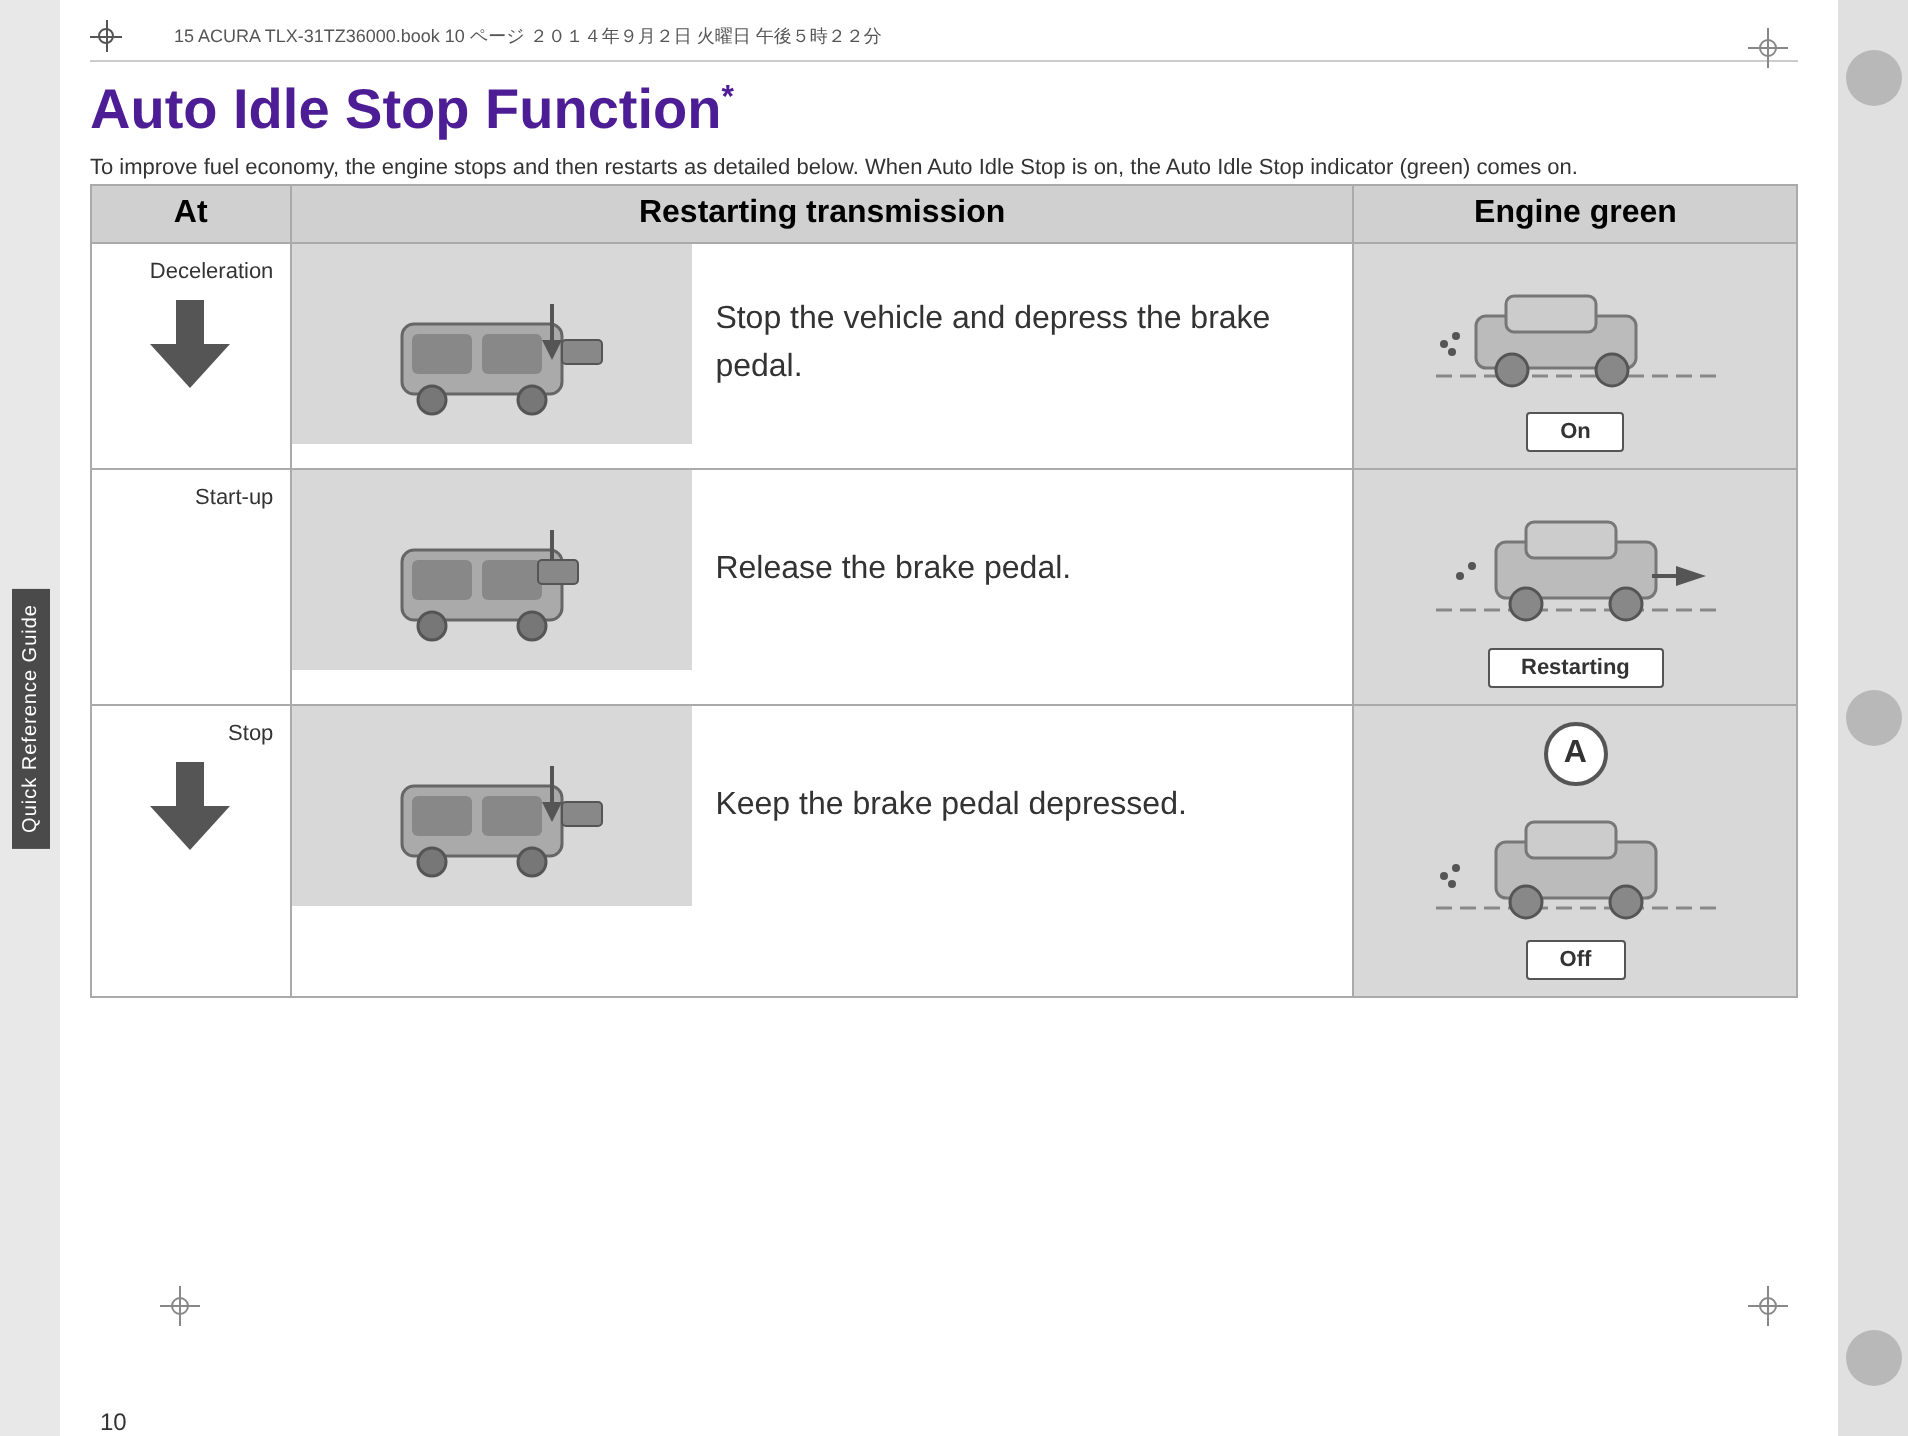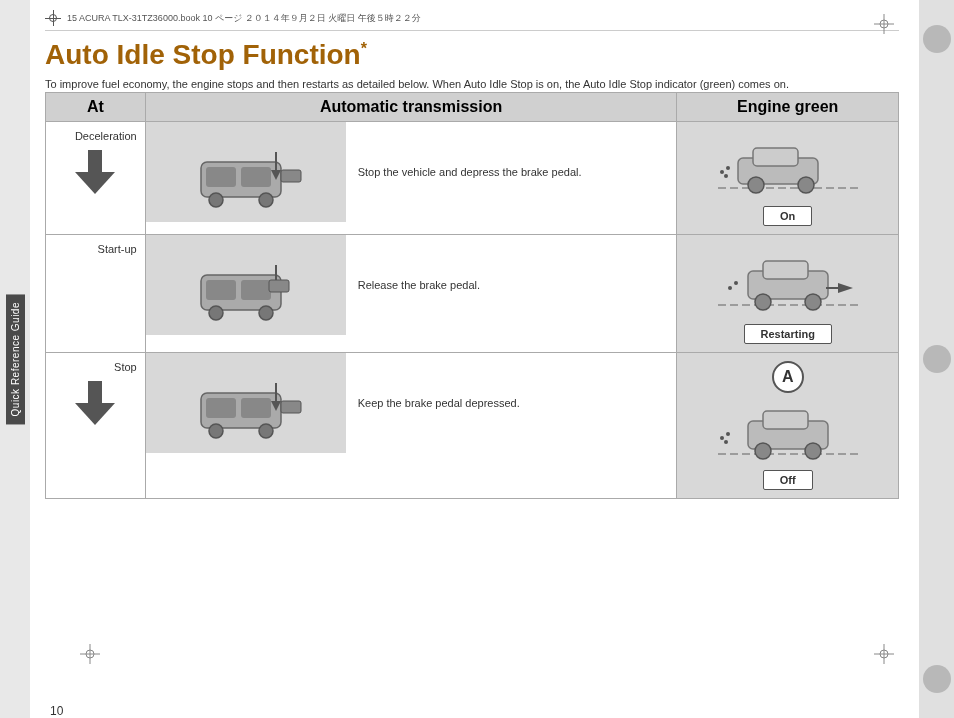--- a/index.html
+++ b/index.html
@@ -51,20 +51,21 @@
 
     
     .header-bar {
       font-size: 9px;
       color: #555;
       margin-bottom: 8px;
       padding-bottom: 4px;
       border-bottom: 1px solid #ccc;
       display: flex;
       align-items: center;
+      gap: 20px;
     }
 
     .header-bar-crosshair {
       display: inline-block;
       width: 16px;
       height: 16px;
       position: relative;
       margin-right: 6px;
     }
     .header-bar-crosshair::before {
@@ -93,21 +94,21 @@
       border-radius: 50%;
       top: 50%;
       left: 50%;
       transform: translate(-50%, -50%);
     }
 
     
     .page-title {
       font-size: 28px;
       font-weight: bold;
-      color: #a16207;
+      color: #4c1d95;
       margin-bottom: 6px;
       font-family: Arial, sans-serif;
     }
 
     .page-title sup {
       font-size: 16px;
     }
 
     
     .page-description {
@@ -197,21 +198,21 @@
       background: #d8d8d8;
       display: flex;
       align-items: center;
       justify-content: center;
       min-height: 100px;
       flex-shrink: 0;
     }
 
     .auto-text {
       padding: 10px 12px;
-      font-size: 11px;
+      font-size: 16px;
       color: #333;
       line-height: 1.5;
       flex: 1;
       display: flex;
       align-items: center;
     }
 
     .engine-cell {
       padding: 0;
       vertical-align: middle;
@@ -286,21 +287,21 @@
     <h1 class="page-title">
       <span>Auto Idle Stop Function</span><sup>*</sup>
     </h1>
 
     <p class="page-description">To improve fuel economy, the engine stops and then restarts as detailed below. When Auto Idle Stop is on, the Auto Idle Stop indicator (green) comes on.</p>
 
     <table class="main-table">
       <thead>
         <tr>
           <th class="col-at">At</th>
-          <th class="col-auto">Automatic transmission</th>
+          <th class="col-auto">Restarting transmission</th>
           <th class="col-engine">Engine green</th>
         </tr>
       </thead>
       <tbody>
 
         <tr>
           <td class="row-label-cell col-at">
             <span class="row-label">Deceleration</span>
             <div class="big-arrow-down">
               <div class="shaft"></div>

